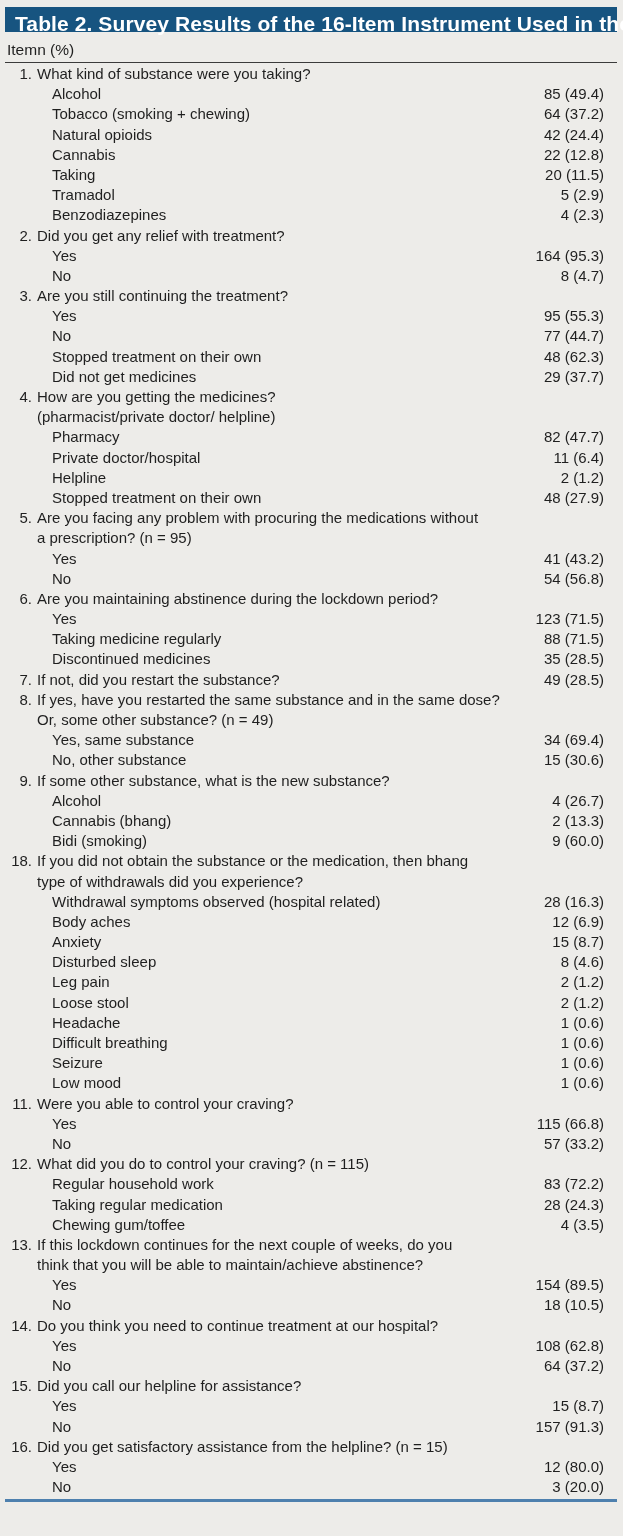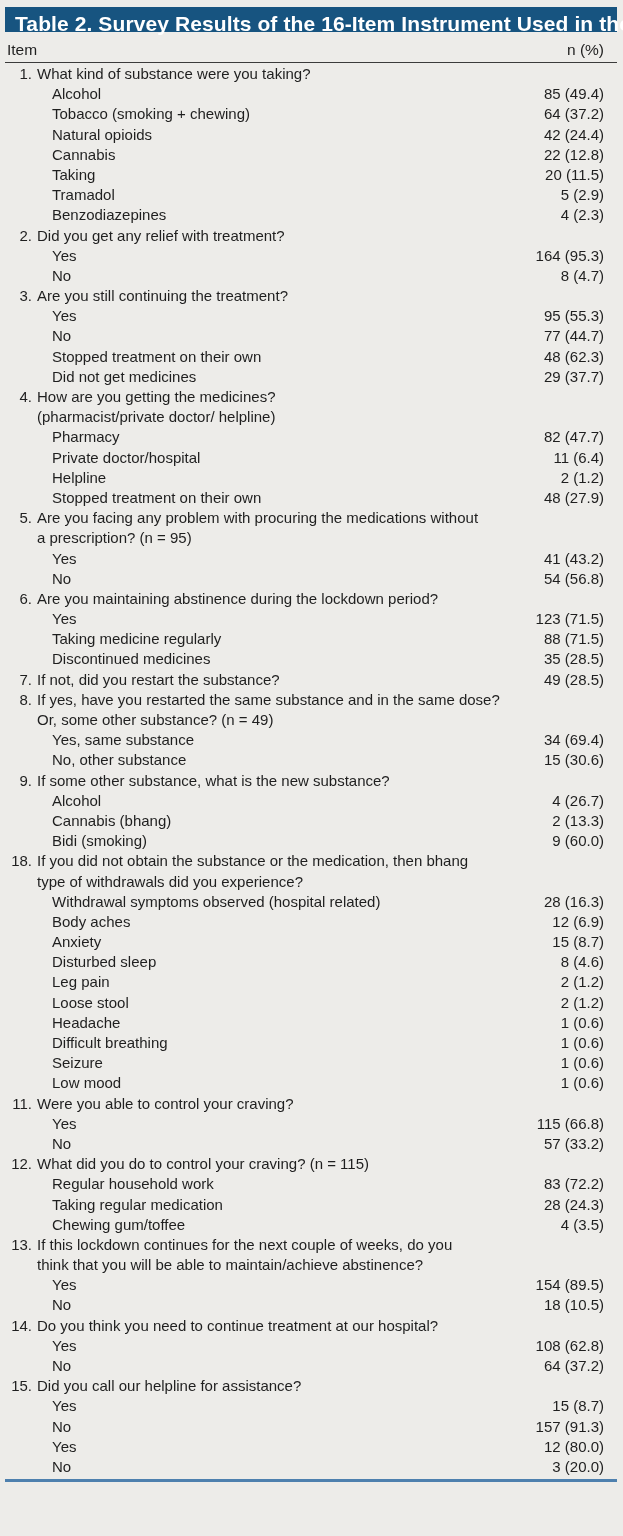--- a/index.html
+++ b/index.html
@@ -23,21 +23,20 @@
     font-weight: bold;
     font-size: 21px;
     height: 25px;
     line-height: 33px;
     padding-left: 10px;
     letter-spacing: 0.1px;
     white-space: nowrap;
   }
   .col-header {
     display: flex;
-    justify-content: space-between;
     align-items: flex-end;
     height: 27px;
     padding: 0 13px 3px 2px;
     font-size: 15.5px;
     border-bottom: 1.5px solid #3B3B3B;
   }
   .rows { padding-top: 1px; }
   .row {
     display: flex;
     justify-content: space-between;
@@ -488,20 +487,27 @@
           <span class="txt">Yes</span>
         </span>
         <span class="val">15 (8.7)</span>
       </div>
       <div class="row row-s">
         <span class="left">
           <span class="txt">No</span>
         </span>
         <span class="val">157 (91.3)</span>
       </div>
+      <div class="row row-q">
+        <span class="left">
+          <span class="num">16.</span>
+          <span class="gap"></span>
+          <span class="txt">Did you get satisfactory assistance from the helpline? (n = 15)</span>
+        </span>
+      </div>
       <div class="row row-s">
         <span class="left">
           <span class="txt">Yes</span>
         </span>
         <span class="val">12 (80.0)</span>
       </div>
       <div class="row row-s">
         <span class="left">
           <span class="txt">No</span>
         </span>

